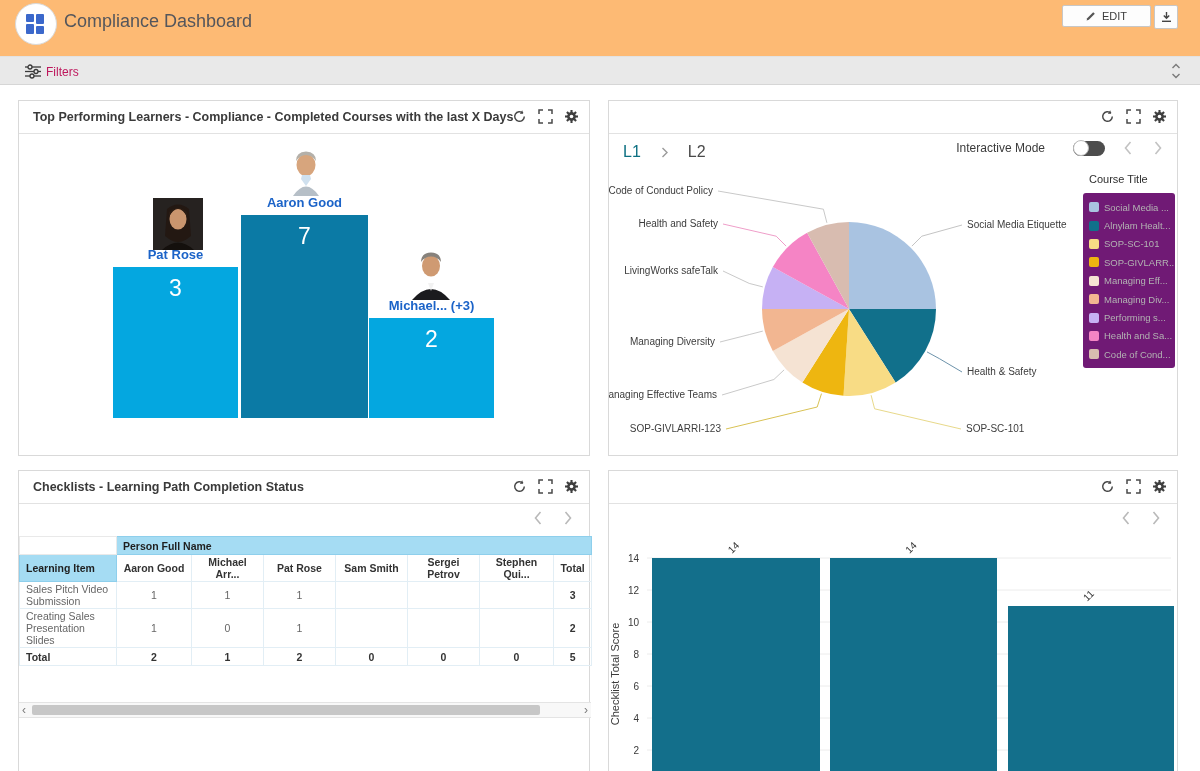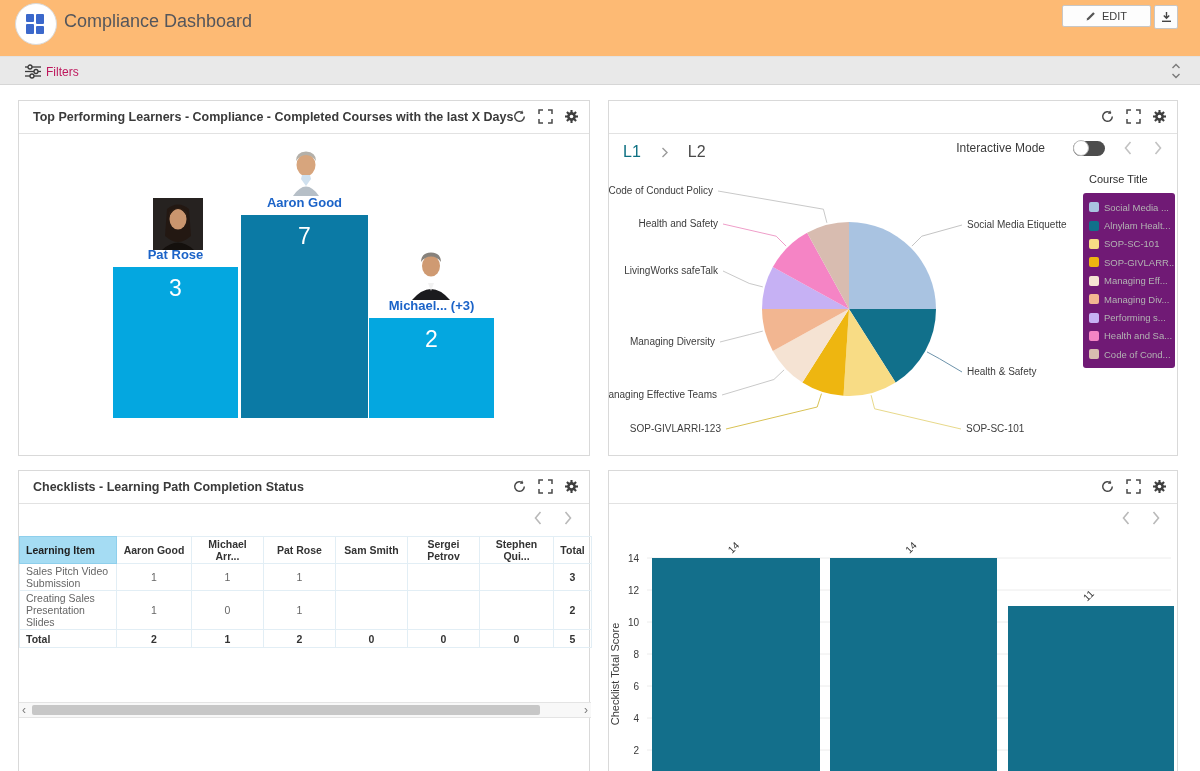--- a/index.html
+++ b/index.html
@@ -341,20 +341,24 @@
           <col style="width:97px">
           <col style="width:75px">
           <col style="width:72px">
           <col style="width:72px">
           <col style="width:72px">
           <col style="width:72px">
           <col style="width:74px">
           <col style="width:38px">
         </colgroup>
         <tbody>
+          <tr style="height:18px">
+            <td class="cell-blank"></td>
+            <td class="cell-group" colspan="7">Person Full Name</td>
+          </tr>
           <tr style="height:20px">
             <td class="cell-group">Learning Item</td>
             <td class="cell-colhead">Aaron Good</td>
             <td class="cell-colhead">Michael Arr...</td>
             <td class="cell-colhead">Pat Rose</td>
             <td class="cell-colhead">Sam Smith</td>
             <td class="cell-colhead">Sergei Petrov</td>
             <td class="cell-colhead">Stephen Qui...</td>
             <td class="cell-colhead">Total</td>
           </tr>

